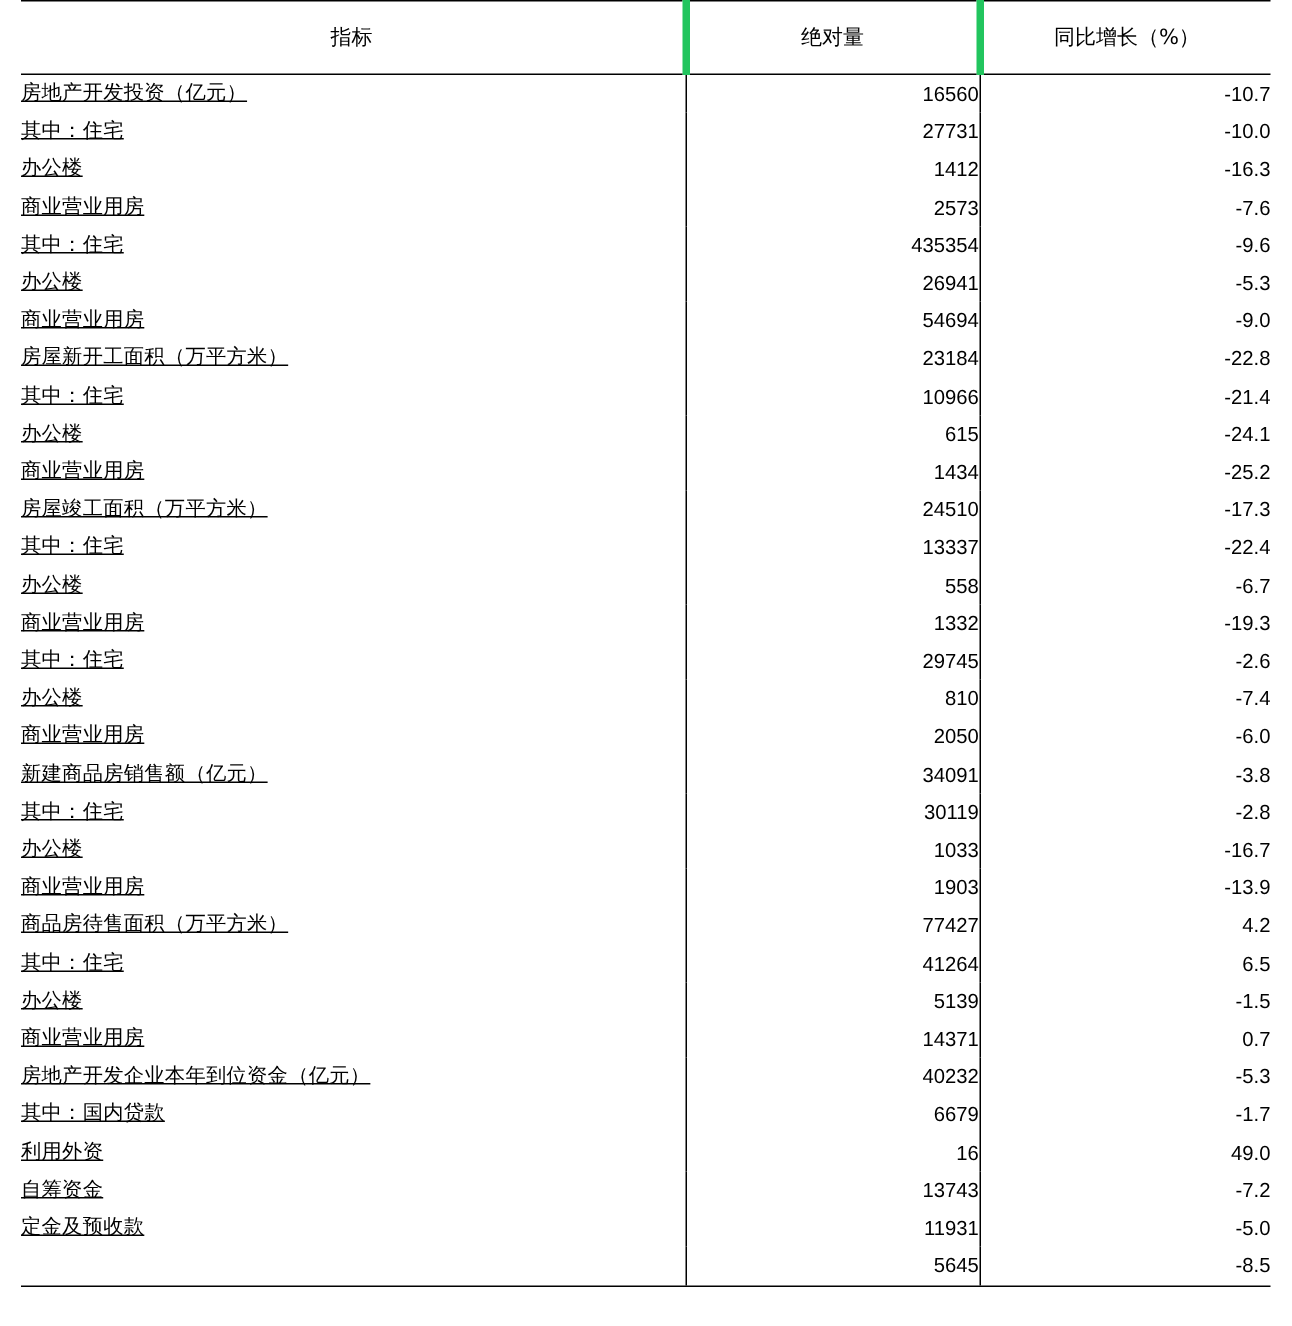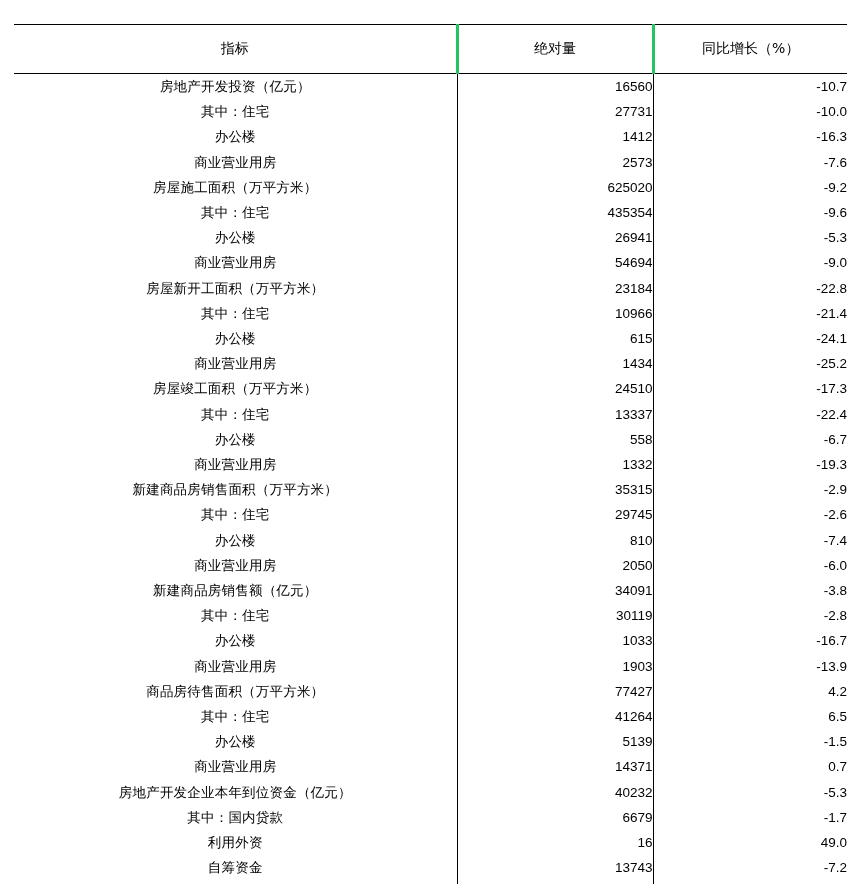--- a/index.html
+++ b/index.html
@@ -13,53 +13,53 @@
     font-family: "DejaVu Sans", "Liberation Sans", sans-serif;
     color: #000000;
     -webkit-font-smoothing: antialiased;
   }
   .sheet {
     width: 861px;
     height: 644px;
     position: relative;
     box-sizing: border-box;
     padding: 0 14px;
-    margin-top: 24px;
   }
   table.stat {
     width: 833px;
     border-collapse: collapse;
     table-layout: fixed;
     font-size: 13.5px;
   }
   table.stat col.c-ind { width: 443px; }
   table.stat col.c-abs { width: 196px; }
   table.stat col.c-yoy { width: 194px; }
 
   table.stat thead th {
     font-weight: normal;
     text-align: center;
     vertical-align: middle;
     height: 46px;
     border-top: 1.5px solid #000;
     border-bottom: 1.5px solid #000;
     font-size: 14px;
   }
-  table.stat thead th.sep-l { border-left: 3px solid #22c55e; }
+  table.stat thead th.sep-l { border-left: 5px solid #22c55e; }
 
   table.stat tbody td {
     height: 25.2px;
     line-height: 25.2px;
     vertical-align: middle;
     padding: 0;
     white-space: nowrap;
   }
   td.ind {
-    text-align: center;
+    text-align: left;
     padding-left: 20px;
+    text-decoration: underline;
   }
   td.num {
     text-align: right;
     padding-right: 20px;
     font-family: "Liberation Sans", sans-serif;
     font-size: 13.5px;
   }
   td.abs { border-left: 1px solid #000; }
   td.yoy { border-left: 1px solid #000; }
 
@@ -105,25 +105,20 @@
           <td class="ind lvl2"><span class="ind-text">办公楼</span></td>
           <td class="num abs">1412</td>
           <td class="num yoy">-16.3</td>
         </tr>
         <tr>
           <td class="ind lvl2"><span class="ind-text">商业营业用房</span></td>
           <td class="num abs">2573</td>
           <td class="num yoy">-7.6</td>
         </tr>
         <tr>
-          <td class="ind lvl0"><span class="ind-text">房屋施工面积（万平方米）</span></td>
-          <td class="num abs">625020</td>
-          <td class="num yoy">-9.2</td>
-        </tr>
-        <tr>
           <td class="ind lvl1"><span class="ind-text">其中：住宅</span></td>
           <td class="num abs">435354</td>
           <td class="num yoy">-9.6</td>
         </tr>
         <tr>
           <td class="ind lvl2"><span class="ind-text">办公楼</span></td>
           <td class="num abs">26941</td>
           <td class="num yoy">-5.3</td>
         </tr>
         <tr>
@@ -163,25 +158,20 @@
         </tr>
         <tr>
           <td class="ind lvl2"><span class="ind-text">办公楼</span></td>
           <td class="num abs">558</td>
           <td class="num yoy">-6.7</td>
         </tr>
         <tr>
           <td class="ind lvl2"><span class="ind-text">商业营业用房</span></td>
           <td class="num abs">1332</td>
           <td class="num yoy">-19.3</td>
-        </tr>
-        <tr>
-          <td class="ind lvl0"><span class="ind-text">新建商品房销售面积（万平方米）</span></td>
-          <td class="num abs">35315</td>
-          <td class="num yoy">-2.9</td>
         </tr>
         <tr>
           <td class="ind lvl1"><span class="ind-text">其中：住宅</span></td>
           <td class="num abs">29745</td>
           <td class="num yoy">-2.6</td>
         </tr>
         <tr>
           <td class="ind lvl2"><span class="ind-text">办公楼</span></td>
           <td class="num abs">810</td>
           <td class="num yoy">-7.4</td>

